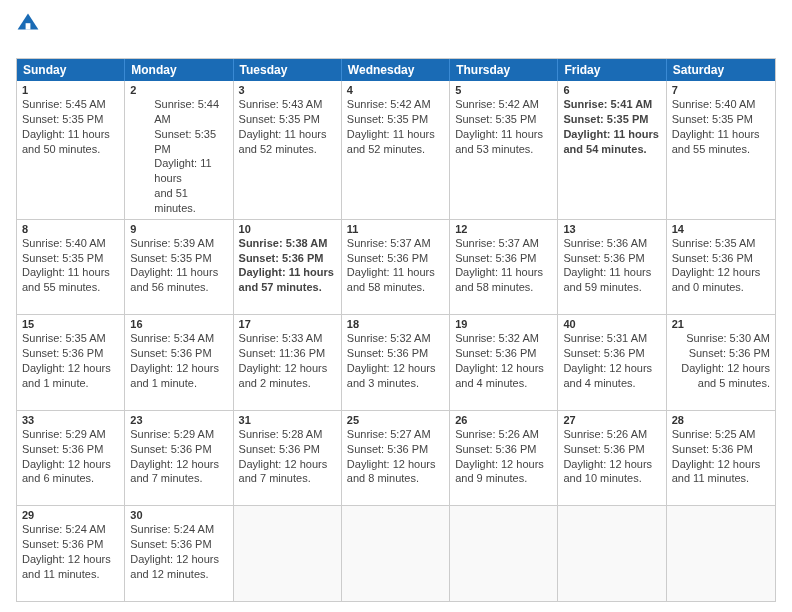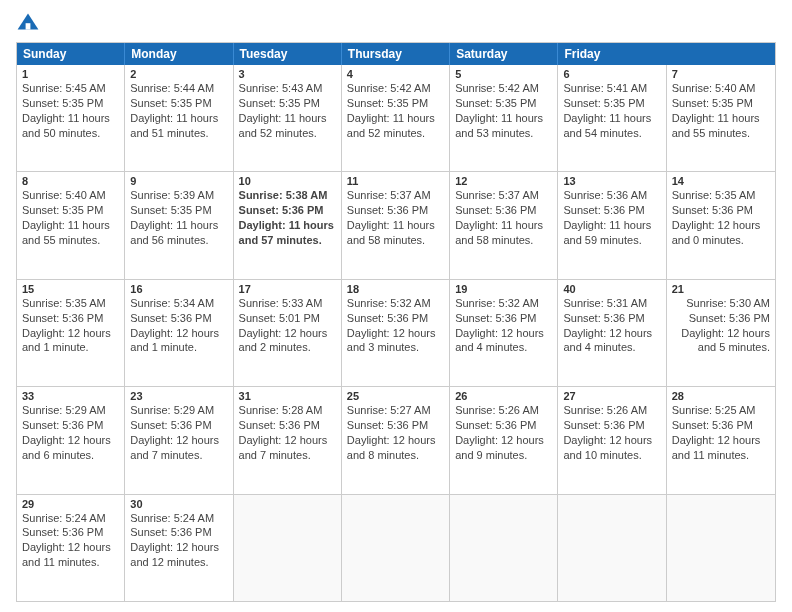--- a/index.html
+++ b/index.html
@@ -9,20 +9,21 @@
       width: 792px;
       height: 612px;
       overflow: hidden;
     }
     .page {
       width: 792px;
       height: 612px;
       padding: 12px 16px 10px 16px;
       display: flex;
       flex-direction: column;
+      gap: 16px;
     }
     .header {
       display: flex;
       justify-content: space-between;
       align-items: flex-start;
       margin-bottom: 6px;
     }
     .logo {
       display: flex;
       align-items: center;
@@ -128,36 +129,37 @@
       <div class="month-title"></div>
       <div class="location"></div>
     </div>
   </div>
 
   <div class="calendar">
     <div class="cal-header" id="cal-header">
         <div class="cal-header-cell">Sunday</div>
         <div class="cal-header-cell">Monday</div>
         <div class="cal-header-cell">Tuesday</div>
+        <div class="cal-header-cell">Wednesday</div>
         <div class="cal-header-cell">Thursday</div>
+        <div class="cal-header-cell">Friday</div>
         <div class="cal-header-cell">Saturday</div>
-        <div class="cal-header-cell">Friday</div>
       </div>
     <div class="cal-body" id="cal-body">
         <div class="cal-row">
           <div class="cal-cell">
             <span class="day-num">1</span>
             <div class="cell-text" style="white-space: pre-line;">Sunrise: 5:45 AM
 Sunset: 5:35 PM
 Daylight: 11 hours
 and 50 minutes.</div>
           </div>
           <div class="cal-cell">
             <span class="day-num">2</span>
-            <div class="cell-text" style="white-space: pre-line;">Sunrise: 5:44 AM
+            <div class="cell-text" style="white-space: pre-line; margin-left: 24px;">Sunrise: 5:44 AM
 Sunset: 5:35 PM
 Daylight: 11 hours
 and 51 minutes.</div>
           </div>
           <div class="cal-cell">
             <span class="day-num">3</span>
             <div class="cell-text" style="white-space: pre-line;">Sunrise: 5:43 AM
 Sunset: 5:35 PM
 Daylight: 11 hours
 and 52 minutes.</div>
@@ -171,21 +173,21 @@
           </div>
           <div class="cal-cell">
             <span class="day-num">5</span>
             <div class="cell-text" style="white-space: pre-line;">Sunrise: 5:42 AM
 Sunset: 5:35 PM
 Daylight: 11 hours
 and 53 minutes.</div>
           </div>
           <div class="cal-cell">
             <span class="day-num">6</span>
-            <div class="cell-text" style="white-space: pre-line;">Sunrise: 5:41 AM
+            <div class="cell-text" style="white-space: pre-line; font-weight: bold;">Sunrise: 5:41 AM
 Sunset: 5:35 PM
 Daylight: 11 hours
 and 54 minutes.</div>
           </div>
           <div class="cal-cell">
             <span class="day-num">7</span>
             <div class="cell-text" style="white-space: pre-line;">Sunrise: 5:40 AM
 Sunset: 5:35 PM
 Daylight: 11 hours
 and 55 minutes.</div>
@@ -253,21 +255,21 @@
           <div class="cal-cell">
             <span class="day-num">16</span>
             <div class="cell-text" style="white-space: pre-line;">Sunrise: 5:34 AM
 Sunset: 5:36 PM
 Daylight: 12 hours
 and 1 minute.</div>
           </div>
           <div class="cal-cell">
             <span class="day-num">17</span>
             <div class="cell-text" style="white-space: pre-line;">Sunrise: 5:33 AM
-Sunset: 5:01 PM
+Sunset: 11:36 PM
 Daylight: 12 hours
 and 2 minutes.</div>
           </div>
           <div class="cal-cell">
             <span class="day-num">18</span>
             <div class="cell-text" style="white-space: pre-line;">Sunrise: 5:32 AM
 Sunset: 5:36 PM
 Daylight: 12 hours
 and 3 minutes.</div>
           </div>

